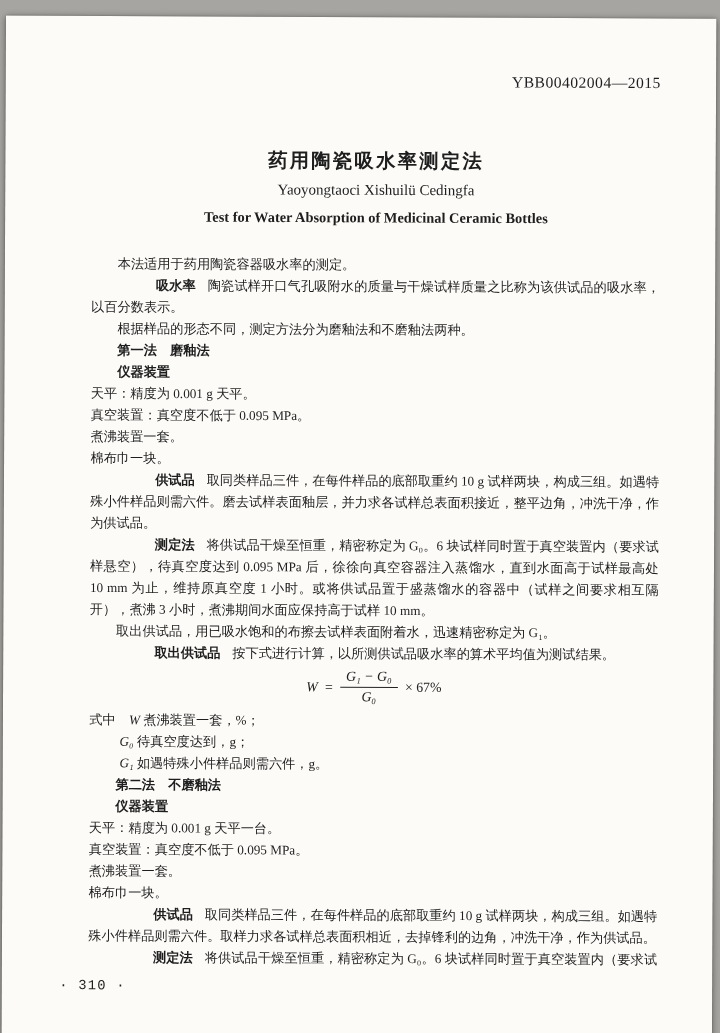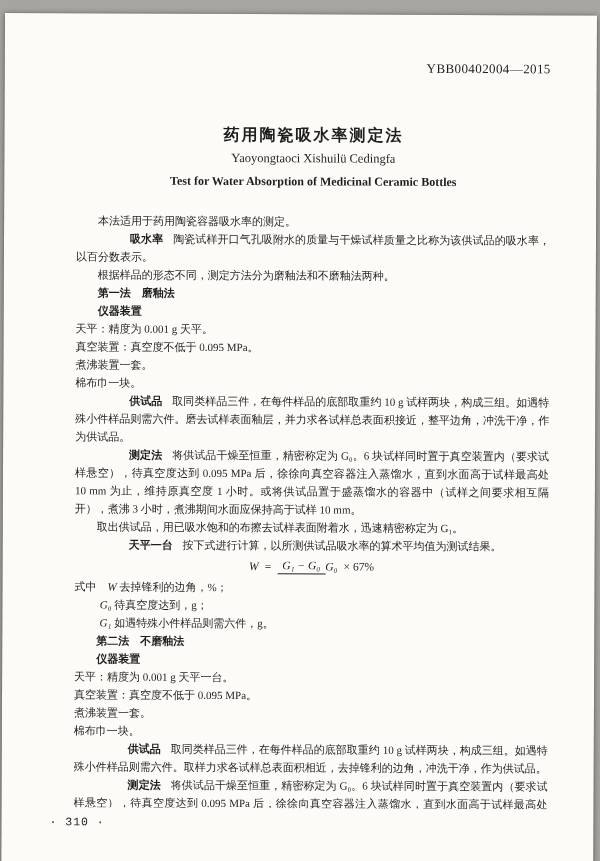--- a/index.html
+++ b/index.html
@@ -72,21 +72,21 @@
   .formula {
     display: flex;
     justify-content: center;
     align-items: center;
     gap: 6px;
     margin: 3px 0;
     font-size: 11.5px;
   }
   .frac {
     display: inline-flex;
-    flex-direction: row;
+    flex-direction: column;
     align-items: center;
   }
   .frac .num {
     line-height: 15px;
     padding: 0 5px;
     border-bottom: 1px solid #222;
   }
   .frac .den { line-height: 15px; padding-top: 1px; }
   .clip2 { max-height: 36px; overflow: hidden; }
   .page-number {
@@ -124,33 +124,33 @@
       <p class="line">真空装置：真空度不低于 0.095 MPa。</p>
       <p class="line">煮沸装置一套。</p>
       <p class="line">棉布巾一块。</p>
 
       <p class="para"><span class="lead">供试品</span><span>取同类样品三件，在每件样品的底部取重约 10 g 试样两块，构成三组。如遇特殊小件样品则需六件。磨去试样表面釉层，并力求各试样总表面积接近，整平边角，冲洗干净，作为供试品。</span></p>
 
       <p class="para"><span class="lead">测定法</span><span>将供试品干燥至恒重，精密称定为 G₀。6 块试样同时置于真空装置内（要求试样悬空），待真空度达到 0.095 MPa 后，徐徐向真空容器注入蒸馏水，直到水面高于试样最高处 10 mm 为止，维持原真空度 1 小时。或将供试品置于盛蒸馏水的容器中（试样之间要求相互隔开），煮沸 3 小时，煮沸期间水面应保持高于试样 10 mm。</span></p>
 
       <p class="para">取出供试品，用已吸水饱和的布擦去试样表面附着水，迅速精密称定为 G₁。</p>
 
-      <p class="para"><span class="lead">天平一台</span><span>按下式进行计算，以所测供试品吸水率的算术平均值为测试结果。</span></p>
+      <p class="para"><span class="lead">取出供试品</span><span>按下式进行计算，以所测供试品吸水率的算术平均值为测试结果。</span></p>
 
       <div class="formula">
         <span class="var">W</span>
         <span>=</span>
         <span class="frac">
           <span class="num var">G₁ − G₀</span>
           <span class="den var">G₀</span>
         </span>
         <span>× 67%</span>
       </div>
 
-      <p class="line"><span>式中　</span><span class="var">W</span><span> 去掉锋利的边角，%；</span></p>
+      <p class="line"><span>式中　</span><span class="var">W</span><span> 煮沸装置一套，%；</span></p>
       <p class="line where-indent"><span class="var">G₀</span><span> 待真空度达到，g；</span></p>
       <p class="line where-indent"><span class="var">G₁</span><span> 如遇特殊小件样品则需六件，g。</span></p>
 
       <p class="para heading">第二法　不磨釉法</p>
       <p class="para heading">仪器装置</p>
 
       <p class="line">天平：精度为 0.001 g 天平一台。</p>
       <p class="line">真空装置：真空度不低于 0.095 MPa。</p>
       <p class="line">煮沸装置一套。</p>
       <p class="line">棉布巾一块。</p>

